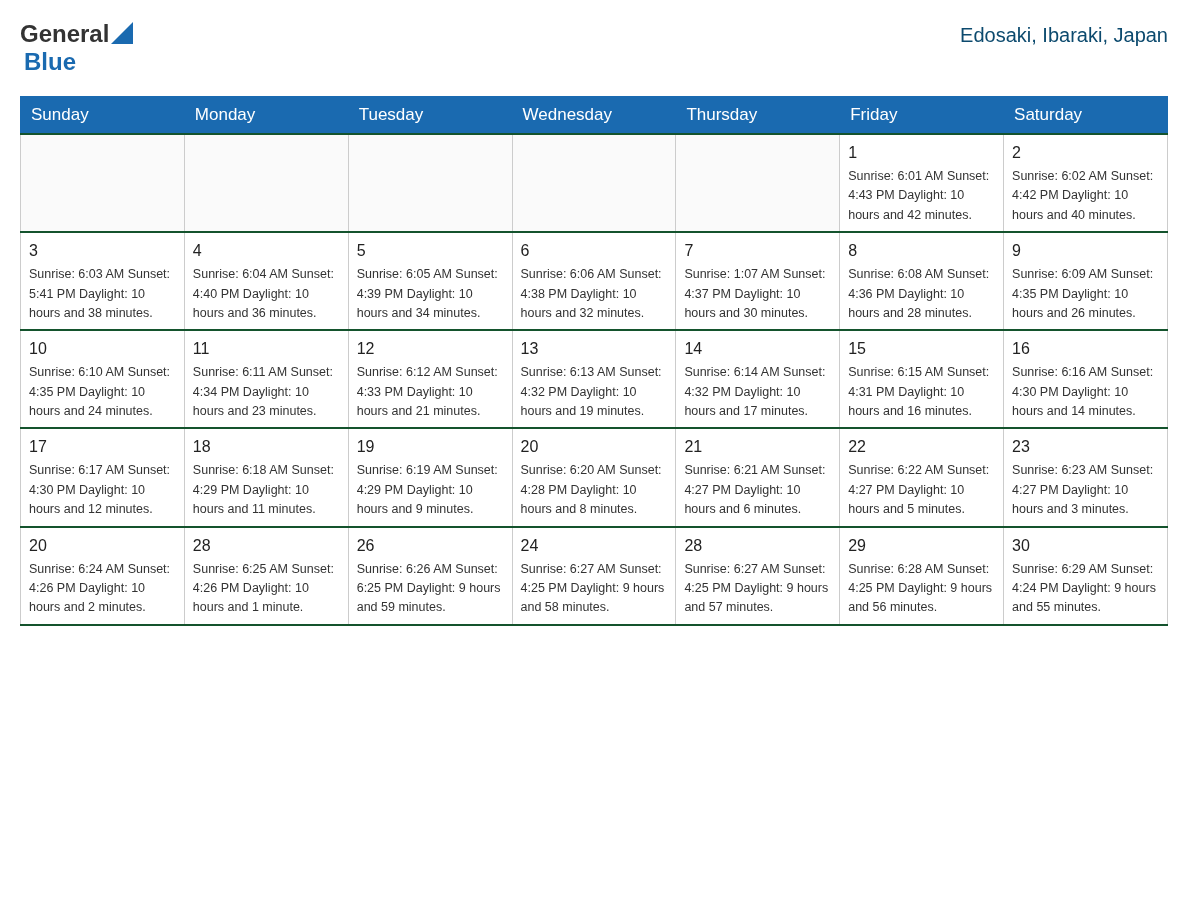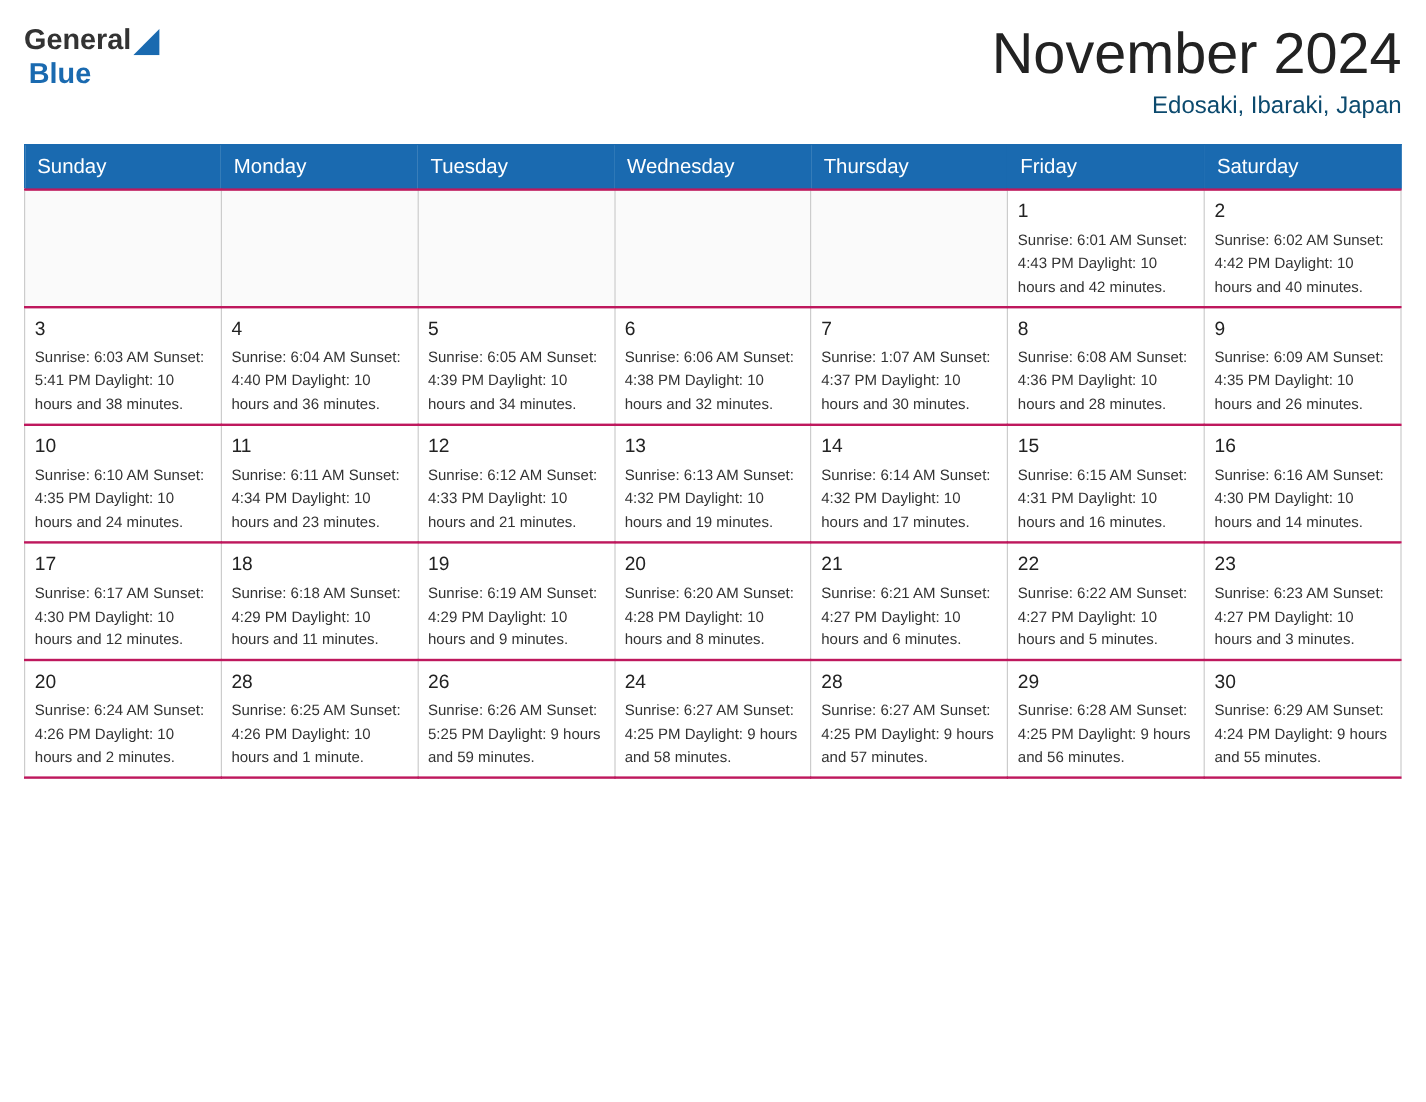--- a/index.html
+++ b/index.html
@@ -47,21 +47,21 @@
       vertical-align: top;
       border: 1px solid #ccc;
       padding: 6px 8px;
       width: calc(100% / 7);
       min-height: 110px;
       font-size: 13px;
       color: #333;
       line-height: 1.5;
     }
     .calendar tr {
-      border-bottom: 2px solid #be185d;
+      border-bottom: 2px solid #14532d;
     }
     .day-num {
       font-size: 16px;
       font-weight: normal;
       color: #222;
       display: block;
       margin-bottom: 2px;
     }
     .day-info {
       font-size: 12.5px;
@@ -70,40 +70,38 @@
     }
     .empty-cell {
       background: #fafafa;
     }
     .logo-svg {
       display: flex;
       flex-direction: column;
     }
     .logo-row1 {
       display: flex;
-      align-items: center;
     }
   </style>
 </head>
 <body>
 
 <div class="header">
   <div class="logo-svg">
     <div class="logo-row1">
       <span style="font-size:24px;font-weight:bold;color:#333;font-family:Arial,sans-serif;">General</span>
       <svg width="22" height="22" viewBox="0 0 22 22" style="margin-left:2px;margin-top:2px;">
         <polygon points="0,22 22,22 22,0" fill="#1a6ab0"></polygon>
       </svg>
     </div>
     <div>
       <span style="font-size:24px;font-weight:bold;color:#1a6ab0;font-family:Arial,sans-serif;margin-left:4px;margin-top:42px;">Blue</span>
     </div>
   </div>
   <div class="title-block">
-    <div class="month-title">November 2024</div>
     <div class="location">Edosaki, Ibaraki, Japan</div>
   </div>
 </div>
 
 <table class="calendar">
   <thead>
     <tr>
     <th>Sunday</th>
         <th>Monday</th>
         <th>Tuesday</th>
@@ -274,21 +272,21 @@
         </td>
         <td>
           <span class="day-num">28</span>
           <div class="day-info">Sunrise: 6:25 AM
 Sunset: 4:26 PM
 Daylight: 10 hours and 1 minute.</div>
         </td>
         <td>
           <span class="day-num">26</span>
           <div class="day-info">Sunrise: 6:26 AM
-Sunset: 5:25 PM
+Sunset: 6:25 PM
 Daylight: 9 hours and 59 minutes.</div>
         </td>
         <td>
           <span class="day-num">24</span>
           <div class="day-info">Sunrise: 6:27 AM
 Sunset: 4:25 PM
 Daylight: 9 hours and 58 minutes.</div>
         </td>
         <td>
           <span class="day-num">28</span>

